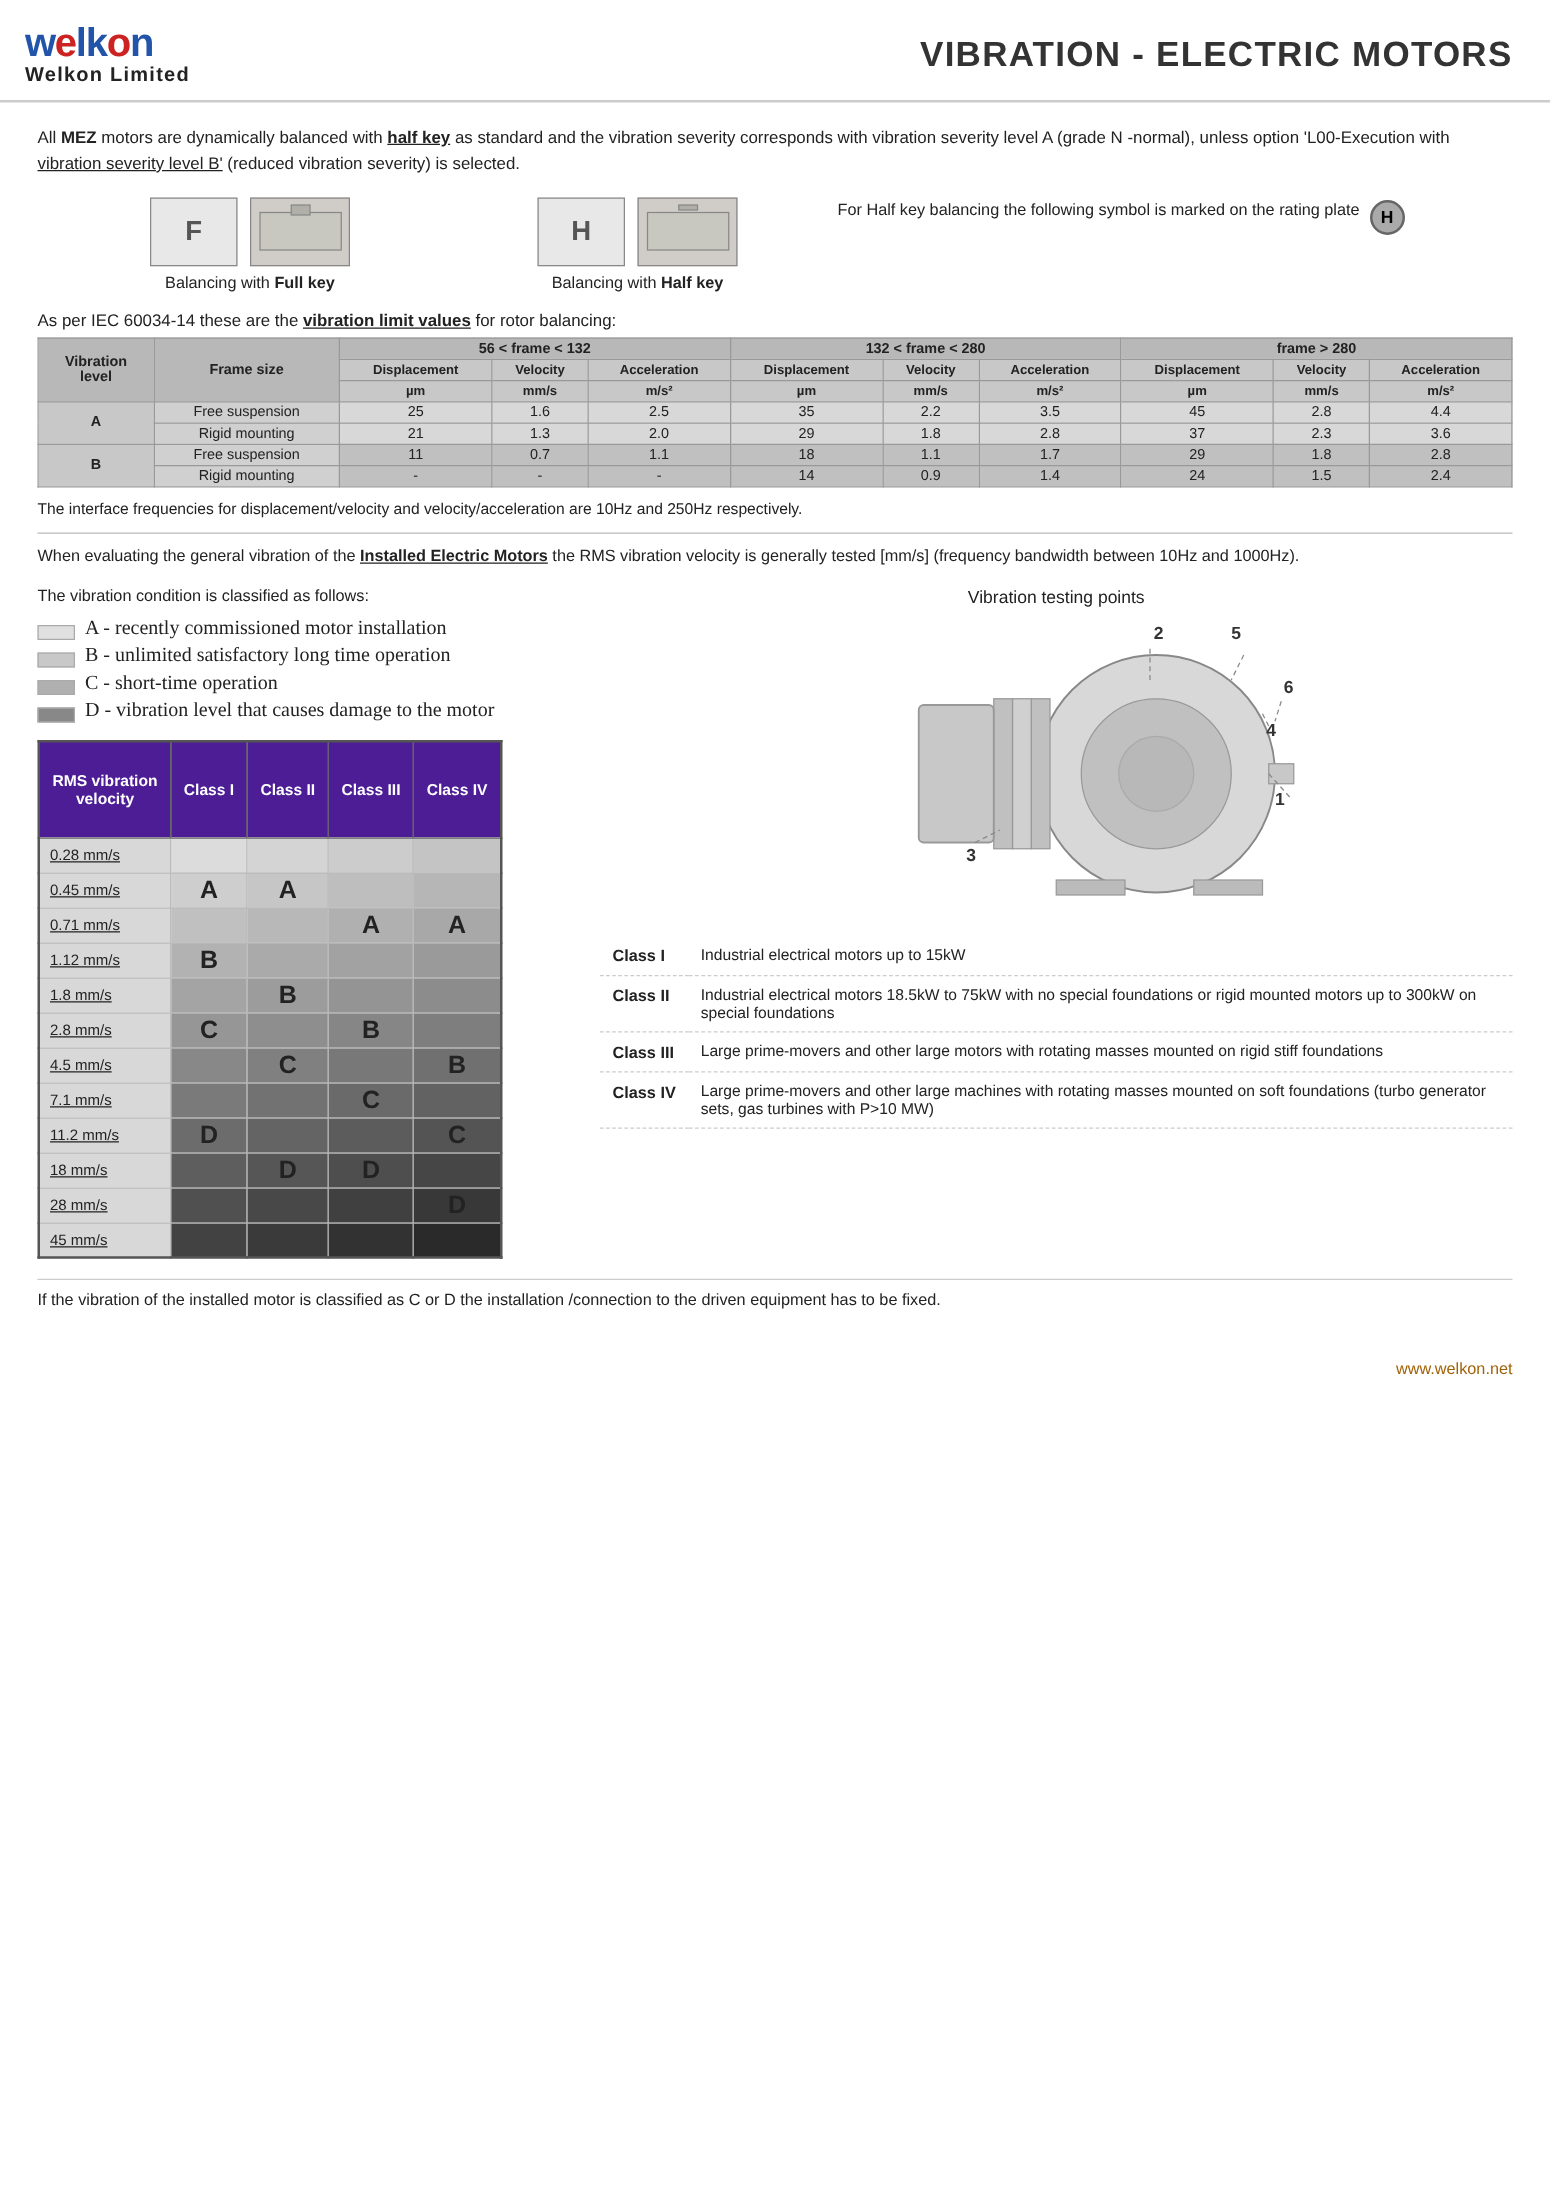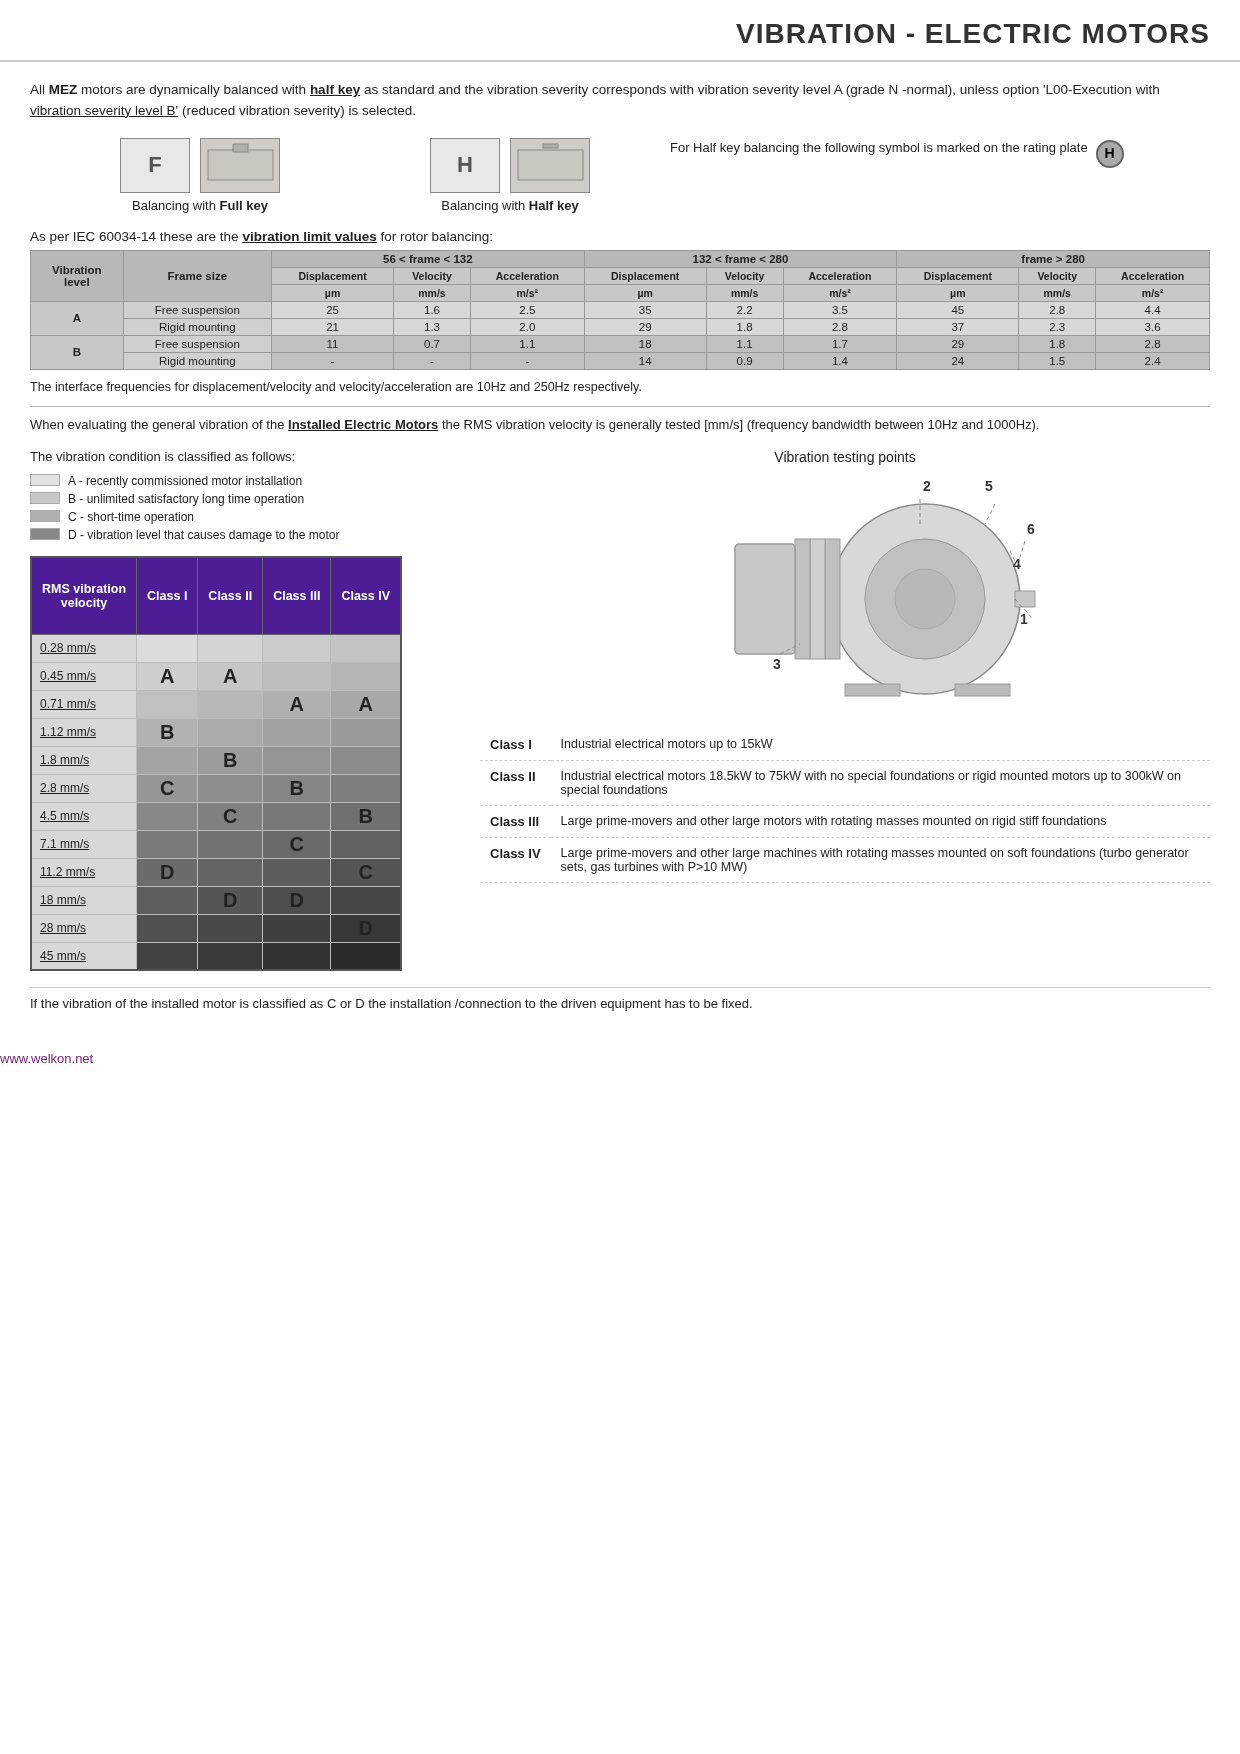--- a/index.html
+++ b/index.html
@@ -209,24 +209,25 @@
     }
 
     .classified-text {
       font-size: 13px;
       margin-bottom: 10px;
     }
 
     
     .legend-item {
       display: flex;
-      align-items: flex-start;
+      align-items: flex-end;
       gap: 8px;
       margin-bottom: 4px;
-      font-size: 12px;
+      font-size: 16px;
+      font-family: Liberation Serif, serif;
     }
     .legend-box {
       width: 30px;
       height: 12px;
       border: 1px solid #aaa;
       flex-shrink: 0;
     }
     .legend-box-a { background: #e0e0e0; }
     .legend-box-b { background: #c8c8c8; }
     .legend-box-c { background: #b0b0b0; }
@@ -294,36 +295,43 @@
     
     .footer-note {
       font-size: 13px;
       border-top: 1px solid #ccc;
       padding-top: 8px;
       margin-top: 4px;
     }
 
     
     .web-footer {
+      text-align: right;
       font-size: 13px;
-      color: #701a75;
+      color: #a16207;
       padding: 30px 30px 10px 0;
     }
 
     
     .divider {
       border: none;
       border-top: 1px solid #bbb;
       margin: 8px 0;
     }
   </style>
 </head>
 <body>
 
 <div class="header">
+  <div class="logo-area">
+    <div class="logo-img">
+      <span class="w">w</span><span class="e">e</span><span class="l">l</span><span class="k">k</span><span class="o">o</span><span class="n">n</span>
+    </div>
+    <div class="logo-name">Welkon Limited</div>
+  </div>
   <div class="header-title">VIBRATION - ELECTRIC MOTORS</div>
 </div>
 
 <div class="main-content">
 
   <p class="intro-text">
     All <strong>MEZ</strong> motors are dynamically balanced with <strong><u>half key</u></strong> as standard and the vibration severity corresponds with vibration severity level A (grade N -normal), unless option 'L00-Execution with <u>vibration severity level B'</u> (reduced vibration severity) is selected.
   </p>
 
   <div class="balancing-section">

